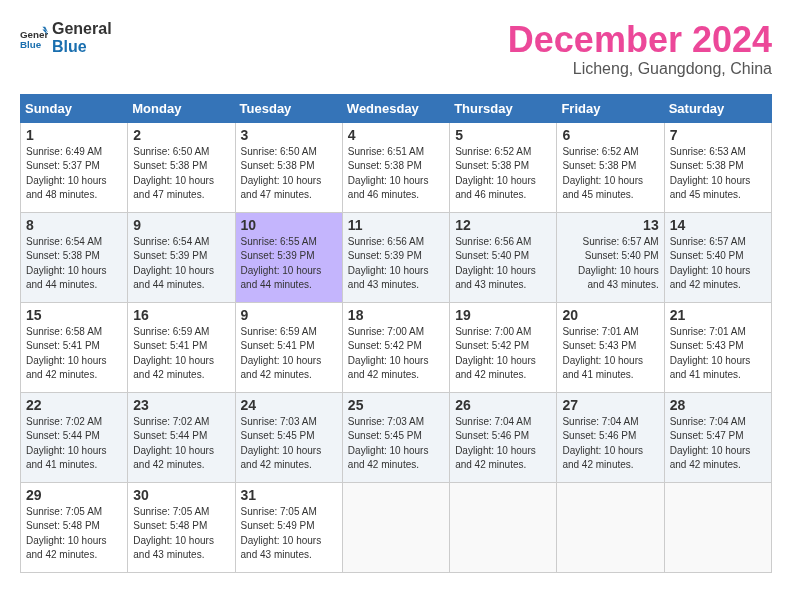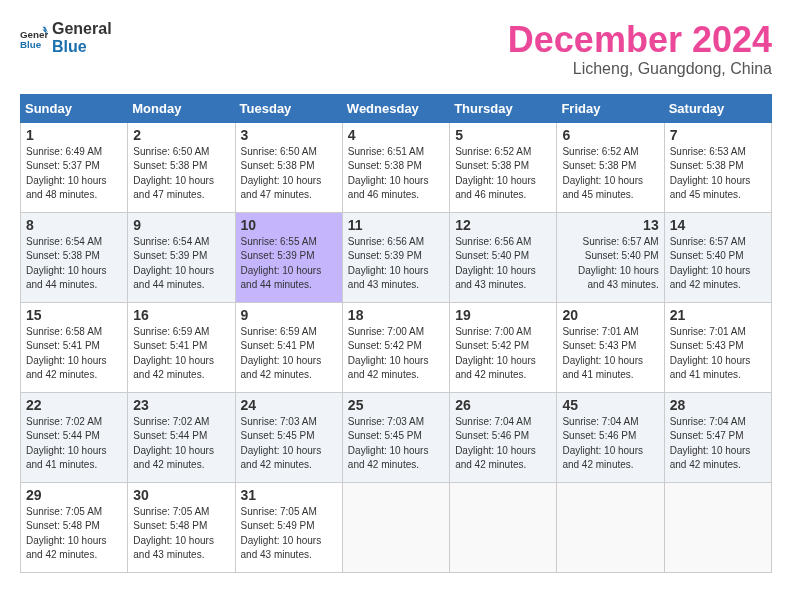--- a/index.html
+++ b/index.html
@@ -274,21 +274,21 @@
 Sunset: 5:45 PM
 Daylight: 10 hours and 42 minutes.</div>
         </td>
         <td style="background: rgb(240, 244, 248);">
           <span class="day-number">26</span>
           <div class="day-info" style="white-space: pre-line;">Sunrise: 7:04 AM
 Sunset: 5:46 PM
 Daylight: 10 hours and 42 minutes.</div>
         </td>
         <td style="background: rgb(240, 244, 248);">
-          <span class="day-number">45</span>
+          <span class="day-number">27</span>
           <div class="day-info" style="white-space: pre-line;">Sunrise: 7:04 AM
 Sunset: 5:46 PM
 Daylight: 10 hours and 42 minutes.</div>
         </td>
         <td style="background: rgb(240, 244, 248);">
           <span class="day-number">28</span>
           <div class="day-info" style="white-space: pre-line;">Sunrise: 7:04 AM
 Sunset: 5:47 PM
 Daylight: 10 hours and 42 minutes.</div>
         </td>

